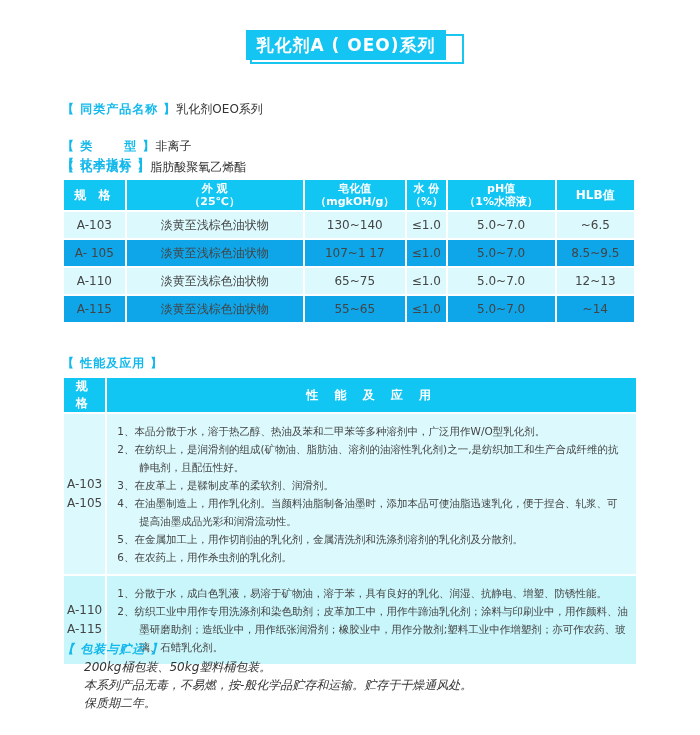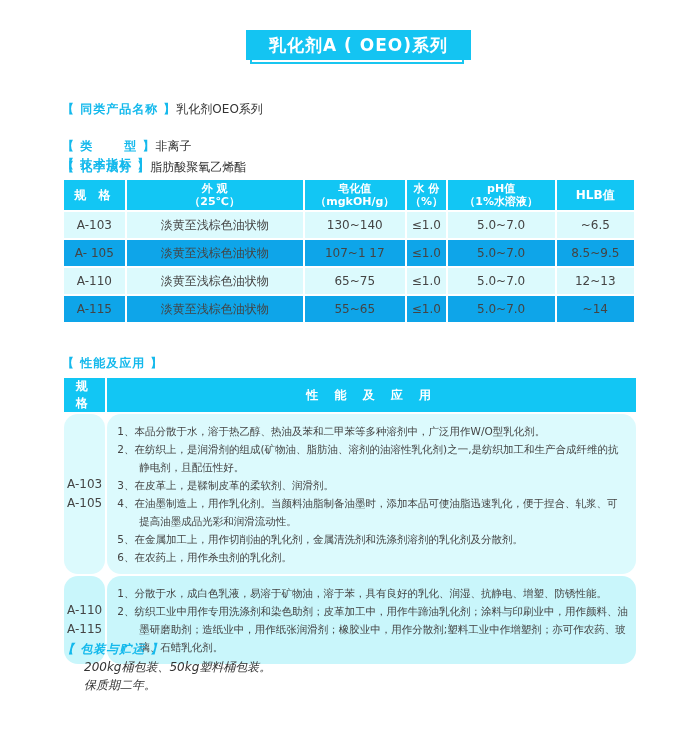--- a/index.html
+++ b/index.html
@@ -1,28 +1,28 @@
 <!DOCTYPE html>
 <html><head>
 <meta charset="utf-8">
 <style>
   html, body { margin: 0; padding: 0; background: #ffffff; }
   body { width: 700px; height: 735px; position: relative; font-family: "DejaVu Sans", "Liberation Sans", sans-serif; color: #333; overflow: hidden; }
   .title-wrap { position: absolute; left: 246px; top: 30px; width: 220px; height: 34px; }
   .title-shadow { position: absolute; left: 4px; top: 4px; width: 214px; height: 30px; border: 2px solid #19c6f0; background: #fff; box-sizing: border-box; }
-  .title-box { position: absolute; left: 0; top: 0; width: 225px; height: 30px; background: #14c4f2; color: #fff; font-size: 17px; font-weight: bold; text-align: center; line-height: 30px; letter-spacing: 1px; }
+  .title-box { position: absolute; left: 0; top: 0; width: 200px; height: 30px; background: #14c4f2; color: #fff; font-size: 17px; font-weight: bold; text-align: center; line-height: 30px; letter-spacing: 1px; }
   .info { position: absolute; left: 62px; font-size: 12px; line-height: 18px; color: #333; white-space: nowrap; }
   .tag { color: #14b9ec; font-weight: bold; letter-spacing: 1px; }
   .spec-table { position: absolute; left: 62px; top: 178px; width: 574px; border-collapse: separate; border-spacing: 2px; }
   .spec-table th { background: #12c6f4; color: #fff; font-weight: bold; font-size: 11px; line-height: 13px; height: 30px; text-align: center; padding: 0; }
   .spec-table td { background: #dcfafd; font-size: 12px; color: #444; text-align: center; height: 26px; padding: 0; }
   .spec-table tr.alt td { background: #0ea5e9; }
   .perf-table { position: absolute; left: 62px; top: 376px; width: 576px; border-collapse: separate; border-spacing: 2px; }
   .perf-table th { background: #12c6f4; color: #fff; font-weight: bold; font-size: 12px; height: 25px; padding: 0; letter-spacing: 6px; }
-  .perf-table td { background: #dcfafd; font-size: 10.5px; color: #444; padding: 0; border-radius: 14px; }
+  .perf-table td { background: #dcfafd; font-size: 10.5px; color: #444; padding: 0; }
   .perf-table tr.alt td { background: #c9f6fb; }
   .perf-table td.model { text-align: center; font-size: 12px; line-height: 19px; width: 52px; }
   .perf-table td.desc { padding: 8px 8px 8px 10px; line-height: 18px; }
   .line { white-space: nowrap; }
   .line.cont { padding-left: 22px; }
   .pack { position: absolute; left: 62px; top: 640px; font-size: 12px; line-height: 18px; font-style: italic; }
   .pack .body-line { padding-left: 22px; color: #333; white-space: nowrap; }
 </style>
 </head>
 <body>
@@ -143,14 +143,15 @@
         <div class="line cont">墨研磨助剂；造纸业中，用作纸张润滑剂；橡胶业中，用作分散剂;塑料工业中作增塑剂；亦可作农药、玻</div>
         <div class="line cont">璃、石蜡乳化剂。</div>
       </td>
     </tr>
   </tbody>
 </table>
 
 <div class="pack">
   <div class="tag">【 包装与贮运 】</div>
   <div class="body-line">200kg桶包装、50kg塑料桶包装。</div>
+  <div class="body-line">本系列产品无毒，不易燃，按-般化学品贮存和运输。贮存于干燥通风处。</div>
   <div class="body-line">保质期二年。</div>
 </div>
 
 </body></html>

